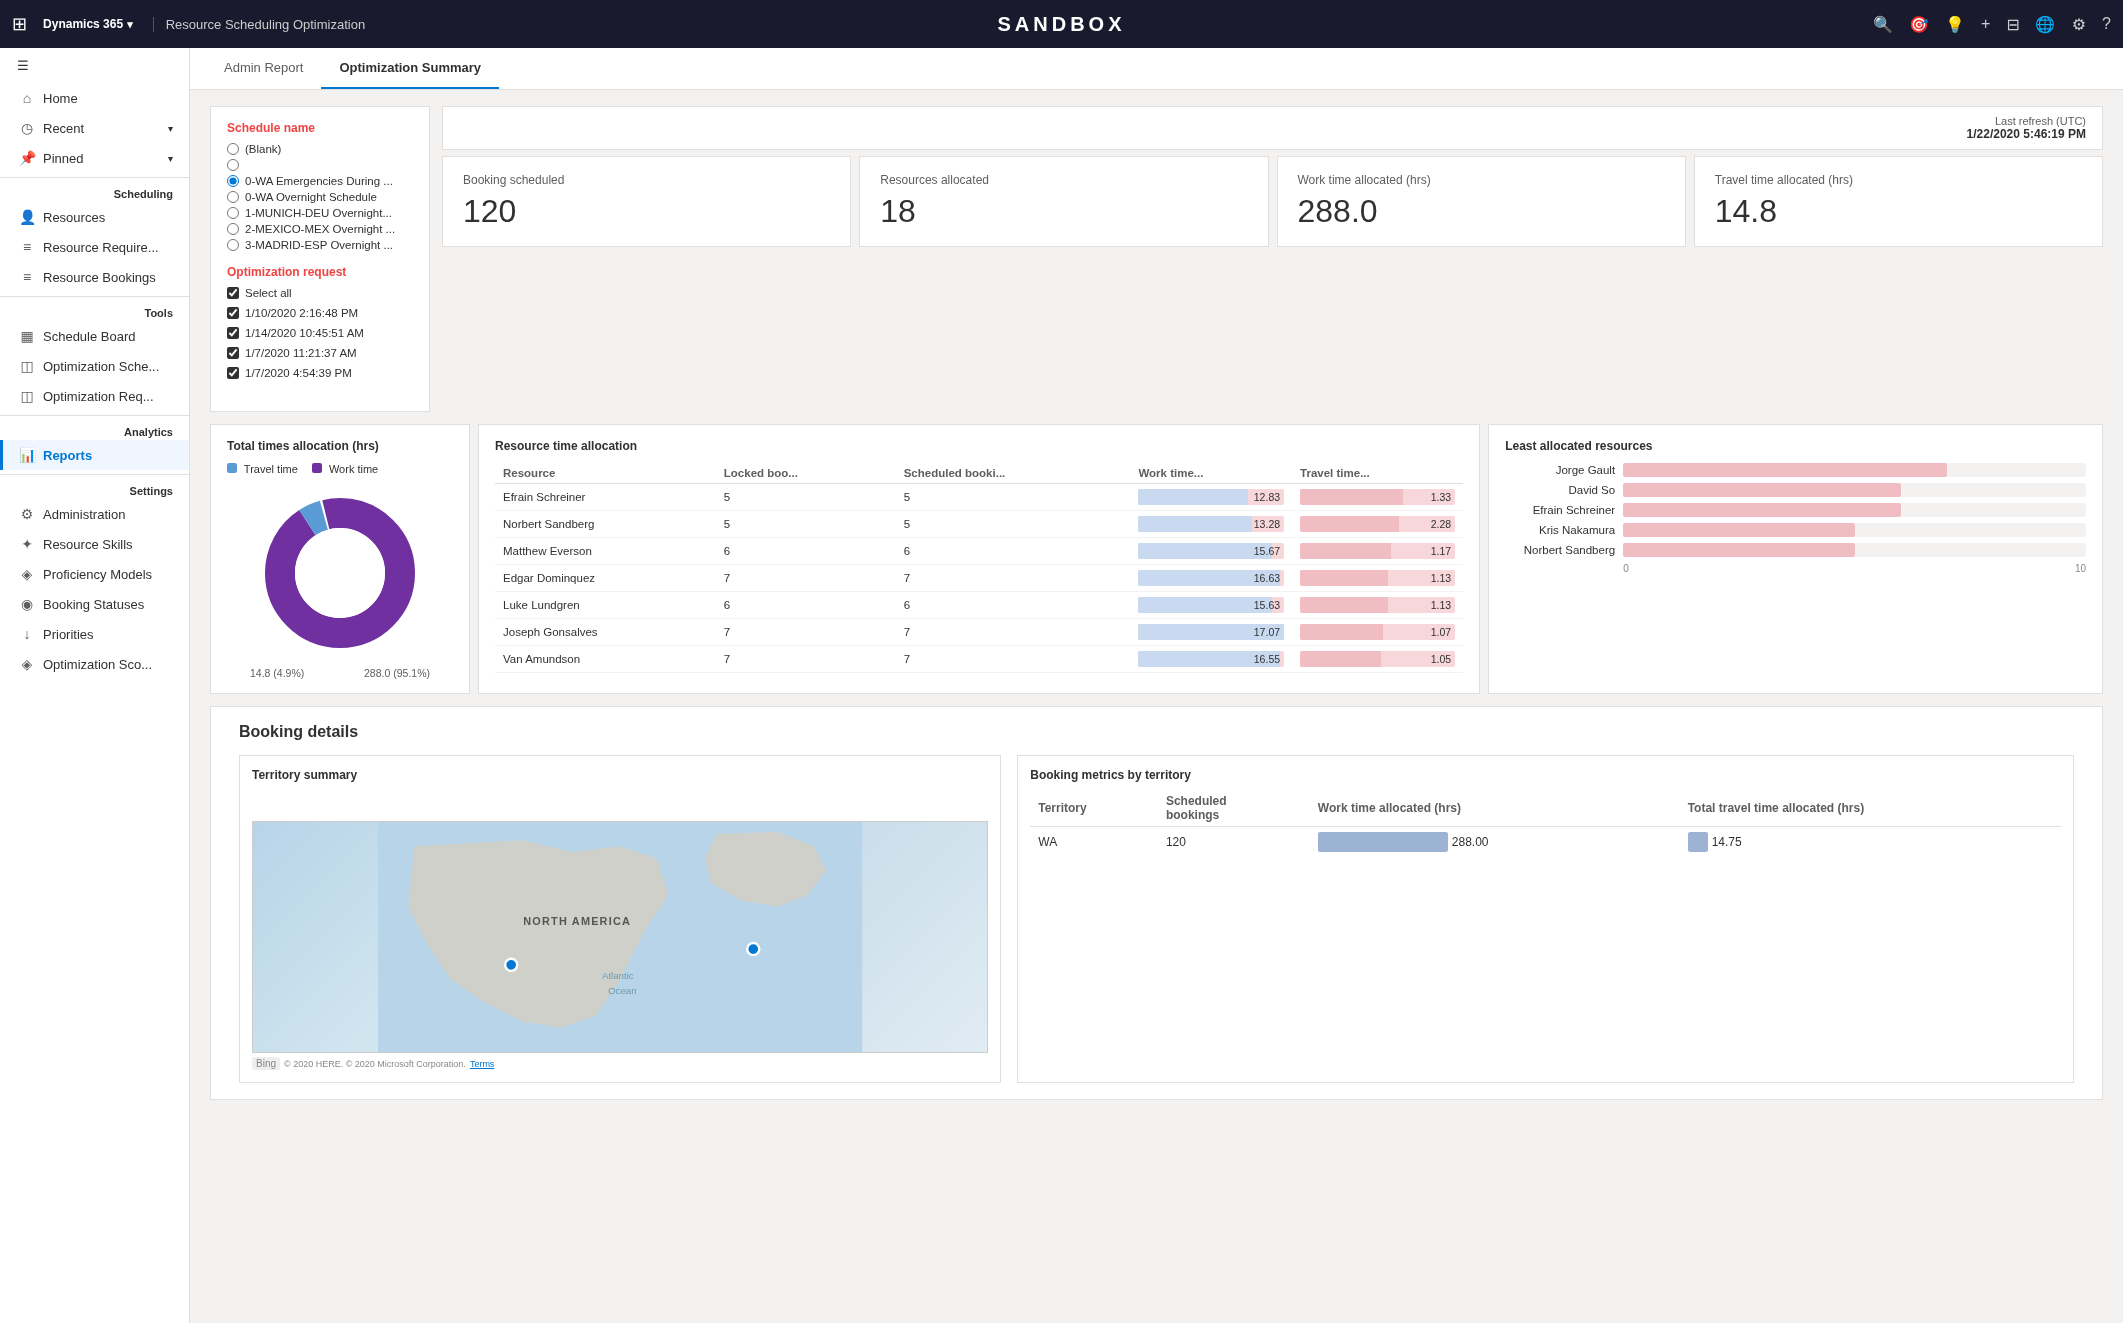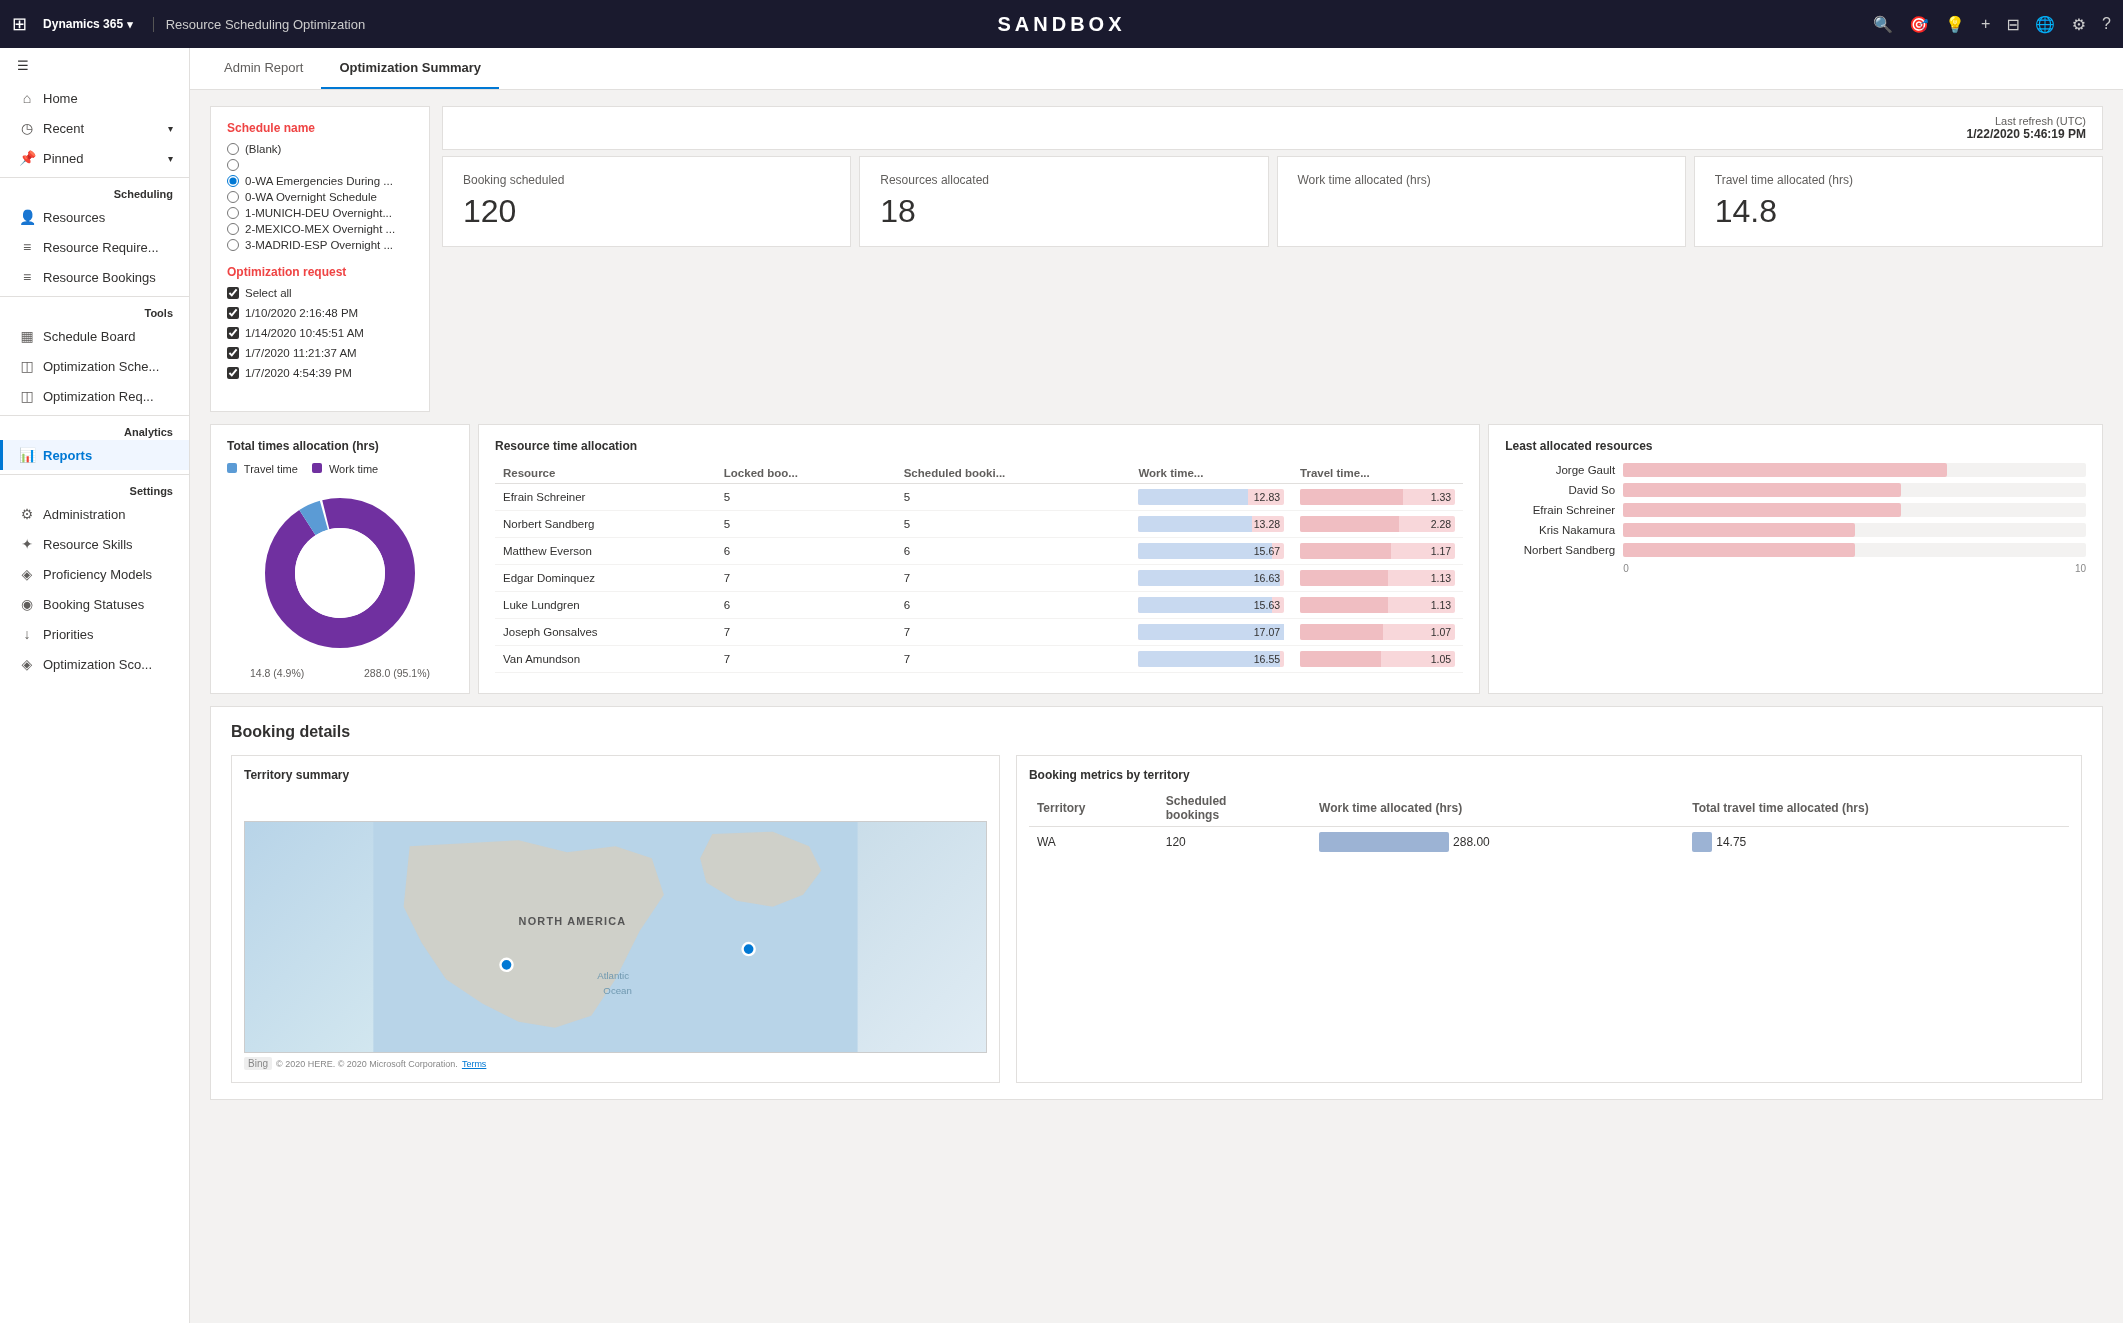--- a/index.html
+++ b/index.html
@@ -93,21 +93,21 @@
 
     
     .least-card { flex: 0.9; }
     .least-row { display: flex; align-items: center; margin-bottom: 6px; font-size: 11.5px; }
     .least-name { width: 110px; text-align: right; margin-right: 8px; }
     .least-bar-bg { flex: 1; height: 14px; background: #f3f2f1; border-radius: 2px; position: relative; }
     .least-bar-inner { height: 14px; background: #f0bec2; border-radius: 2px; }
     .least-axis { display: flex; justify-content: space-between; font-size: 10px; color: #888; margin-top: 4px; padding-left: 118px; }
 
     
-    .booking-section { background: #fff; border: 1px solid #e1dfdd; padding: 16px 20px; margin-bottom: 12px; }
+    .booking-section { background: #fff; border: 1px solid #e1dfdd; padding: 16px 28px; margin-bottom: 12px; }
     .booking-section h2 { font-size: 16px; font-weight: 600; margin-bottom: 14px; }
     .booking-row { display: flex; gap: 16px; }
     .territory-card { flex: 1; border: 1px solid #e1dfdd; padding: 12px; }
     .territory-card h4 { font-size: 12px; font-weight: 600; margin-bottom: 8px; }
     .map-placeholder {
       width: 100%; height: 232px; background: linear-gradient(135deg, #b8d4e8 0%, #d4e8f0 40%, #c8dce8 60%, #e0ecf4 100%);
       border: 1px solid #ccc; position: relative; overflow: hidden; margin-top: 39px;
     }
     .map-footer { font-size: 9px; color: #888; margin-top: 4px; display: flex; align-items: center; gap: 4px; }
     .metrics-card { flex: 1.4; border: 1px solid #e1dfdd; padding: 12px; }
@@ -314,20 +314,21 @@
             <div class="kpi-card">
               <div class="kpi-label">Booking scheduled</div>
               <div class="kpi-value">120</div>
             </div>
             <div class="kpi-card">
               <div class="kpi-label">Resources allocated</div>
               <div class="kpi-value">18</div>
             </div>
             <div class="kpi-card">
               <div class="kpi-label">Work time allocated (hrs)</div>
+              <div class="kpi-value">288.0</div>
             </div>
             <div class="kpi-card">
               <div class="kpi-label">Travel time allocated (hrs)</div>
               <div class="kpi-value">14.8</div>
             </div>
           </div>
         </div>
       </div>
 
       <div class="charts-row">

